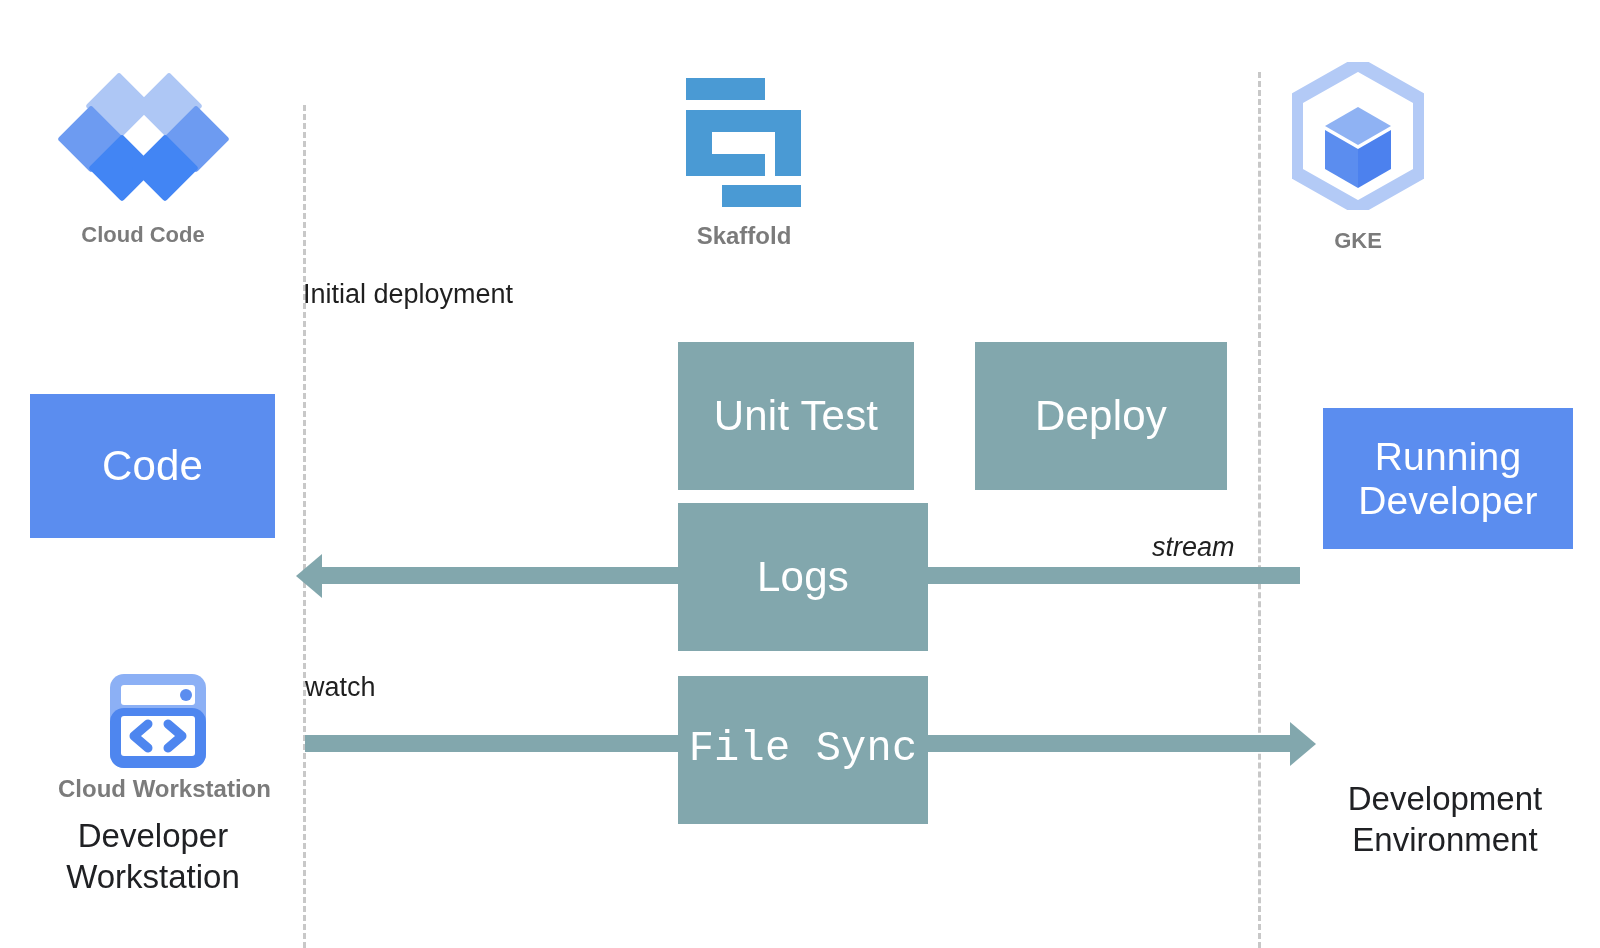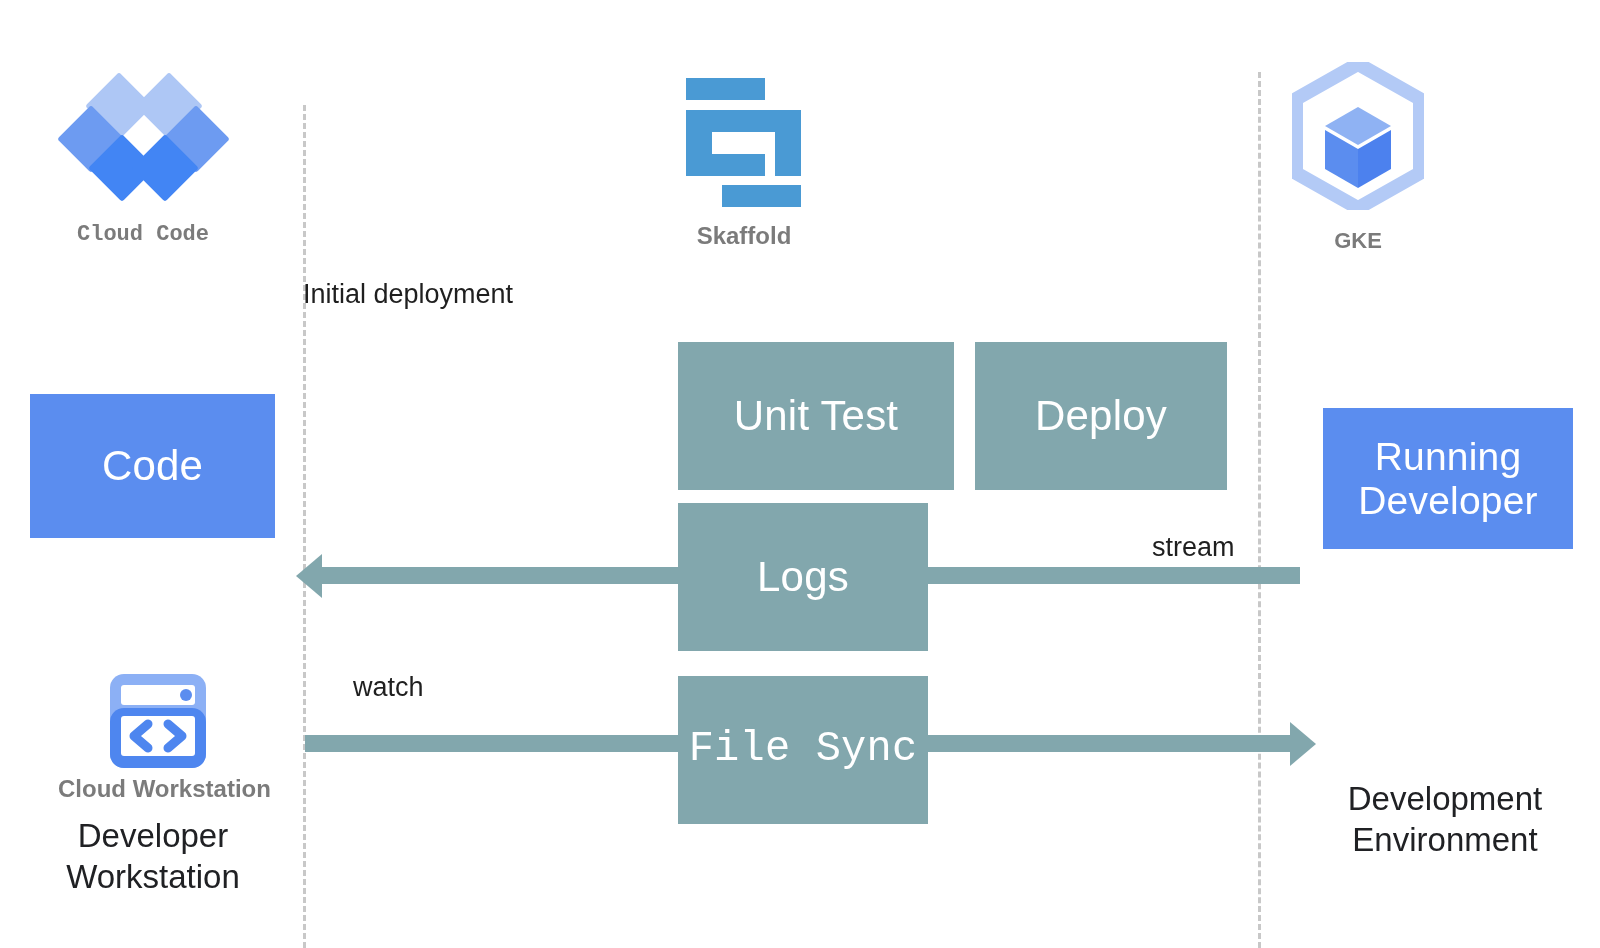--- a/index.html
+++ b/index.html
@@ -120,21 +120,21 @@
   <div class="cc-logo" style="left:68px; top:78px; width:150px; height:128px;">
 
     <div class="cc-d cc-light" style="left:27px;  top:4px;"></div>
     <div class="cc-d cc-mid" style="left:-1px;  top:37px;"></div>
     <div class="cc-d cc-dark" style="left:30px;  top:66px;"></div>
 
     <div class="cc-d cc-light" style="left:77px;  top:4px;"></div>
     <div class="cc-d cc-mid" style="left:104px; top:37px;"></div>
     <div class="cc-d cc-dark" style="left:73px;  top:66px;"></div>
   </div>
-  <div class="logo-caption" style="left:43px; top:222px; width:200px; font-size:22px;font-family:Liberation Mono, monospace;">Cloud Code</div>
+  <div class="logo-caption" style="left:43px; top:222px; width:200px; font-size:22px;">Cloud Code</div>
 
   <div class="sk-logo" style="left:686px; top:78px; width:115px; height:118px;">
     <div class="sk-bar" style="left:0px;  top:0px;   width:79px;  height:22px;"></div>
     <div class="sk-bar" style="left:0px;  top:32px;  width:26px;  height:66px;"></div>
     <div class="sk-bar" style="left:0px;  top:76px;  width:79px;  height:22px;"></div>
     <div class="sk-bar" style="left:26px; top:32px;  width:89px;  height:22px;"></div>
     <div class="sk-bar" style="left:89px; top:32px;  width:26px;  height:66px;"></div>
     <div class="sk-bar" style="left:36px; top:107px; width:79px;  height:22px;"></div>
   </div>
   <div class="logo-caption" style="left:644px; top:222px; width:200px; font-size:24px;">Skaffold</div>
@@ -162,44 +162,44 @@
   </div>
   <div class="logo-caption" style="left:58px; top:775px; width:210px; font-size:24px;">Cloud Workstation</div>
 
   <div class="flow-label" style="left:303px; top:279px;">Initial deployment</div>
 
   <div class="box blue" style="left:30px; top:394px; width:245px; height:144px; font-size:42px;align-items:center;">
     <span>Code</span>
   </div>
 
 
-  <div class="box teal" style="left:678px; top:342px; width:276px; height:148px; font-size:42px;">
+  <div class="box teal" style="left:678px; top:342px; width:236px; height:148px; font-size:42px;">
     <span>Unit Test</span>
   </div>
 
   <div class="box teal" style="left:975px; top:342px; width:252px; height:148px; font-size:42px;">
     <span>Deploy</span>
   </div>
 
   <div class="box blue" style="left:1323px; top:408px; width:250px; height:141px; font-size:39px; flex-direction:column;">
     <span>Running</span>
     <span>Developer</span>
   </div>
 
   <div class="arrow-shaft" style="left:320px; top:567px; width:980px;"></div>
   <div class="arrow-head left" style="left:296px; top:554px;"></div>
-  <div class="flow-label" style="left:1152px; top:532px;">stream</div>
+  <div class="flow-label" style="left:1152px; top:532px;font-style:italic;">stream</div>
 
   <div class="box teal" style="left:678px; top:503px; width:250px; height:148px; font-size:42px;">
     <span>Logs</span>
   </div>
 
   <div class="arrow-shaft" style="left:305px; top:735px; width:985px;"></div>
   <div class="arrow-head right" style="left:1290px; top:722px;"></div>
-  <div class="flow-label" style="left:305px; top:672px;margin-left:48px;">watch</div>
+  <div class="flow-label" style="left:305px; top:672px;">watch</div>
 
   <div class="box teal" style="left:678px; top:676px; width:250px; height:148px; font-size:42px;font-family:Liberation Mono, monospace;">
     <span>File Sync</span>
   </div>
 
   <div class="zone-caption" style="left:8px; top:815px; width:290px;">
     <div>Developer</div>
     <div>Workstation</div>
   </div>
 

